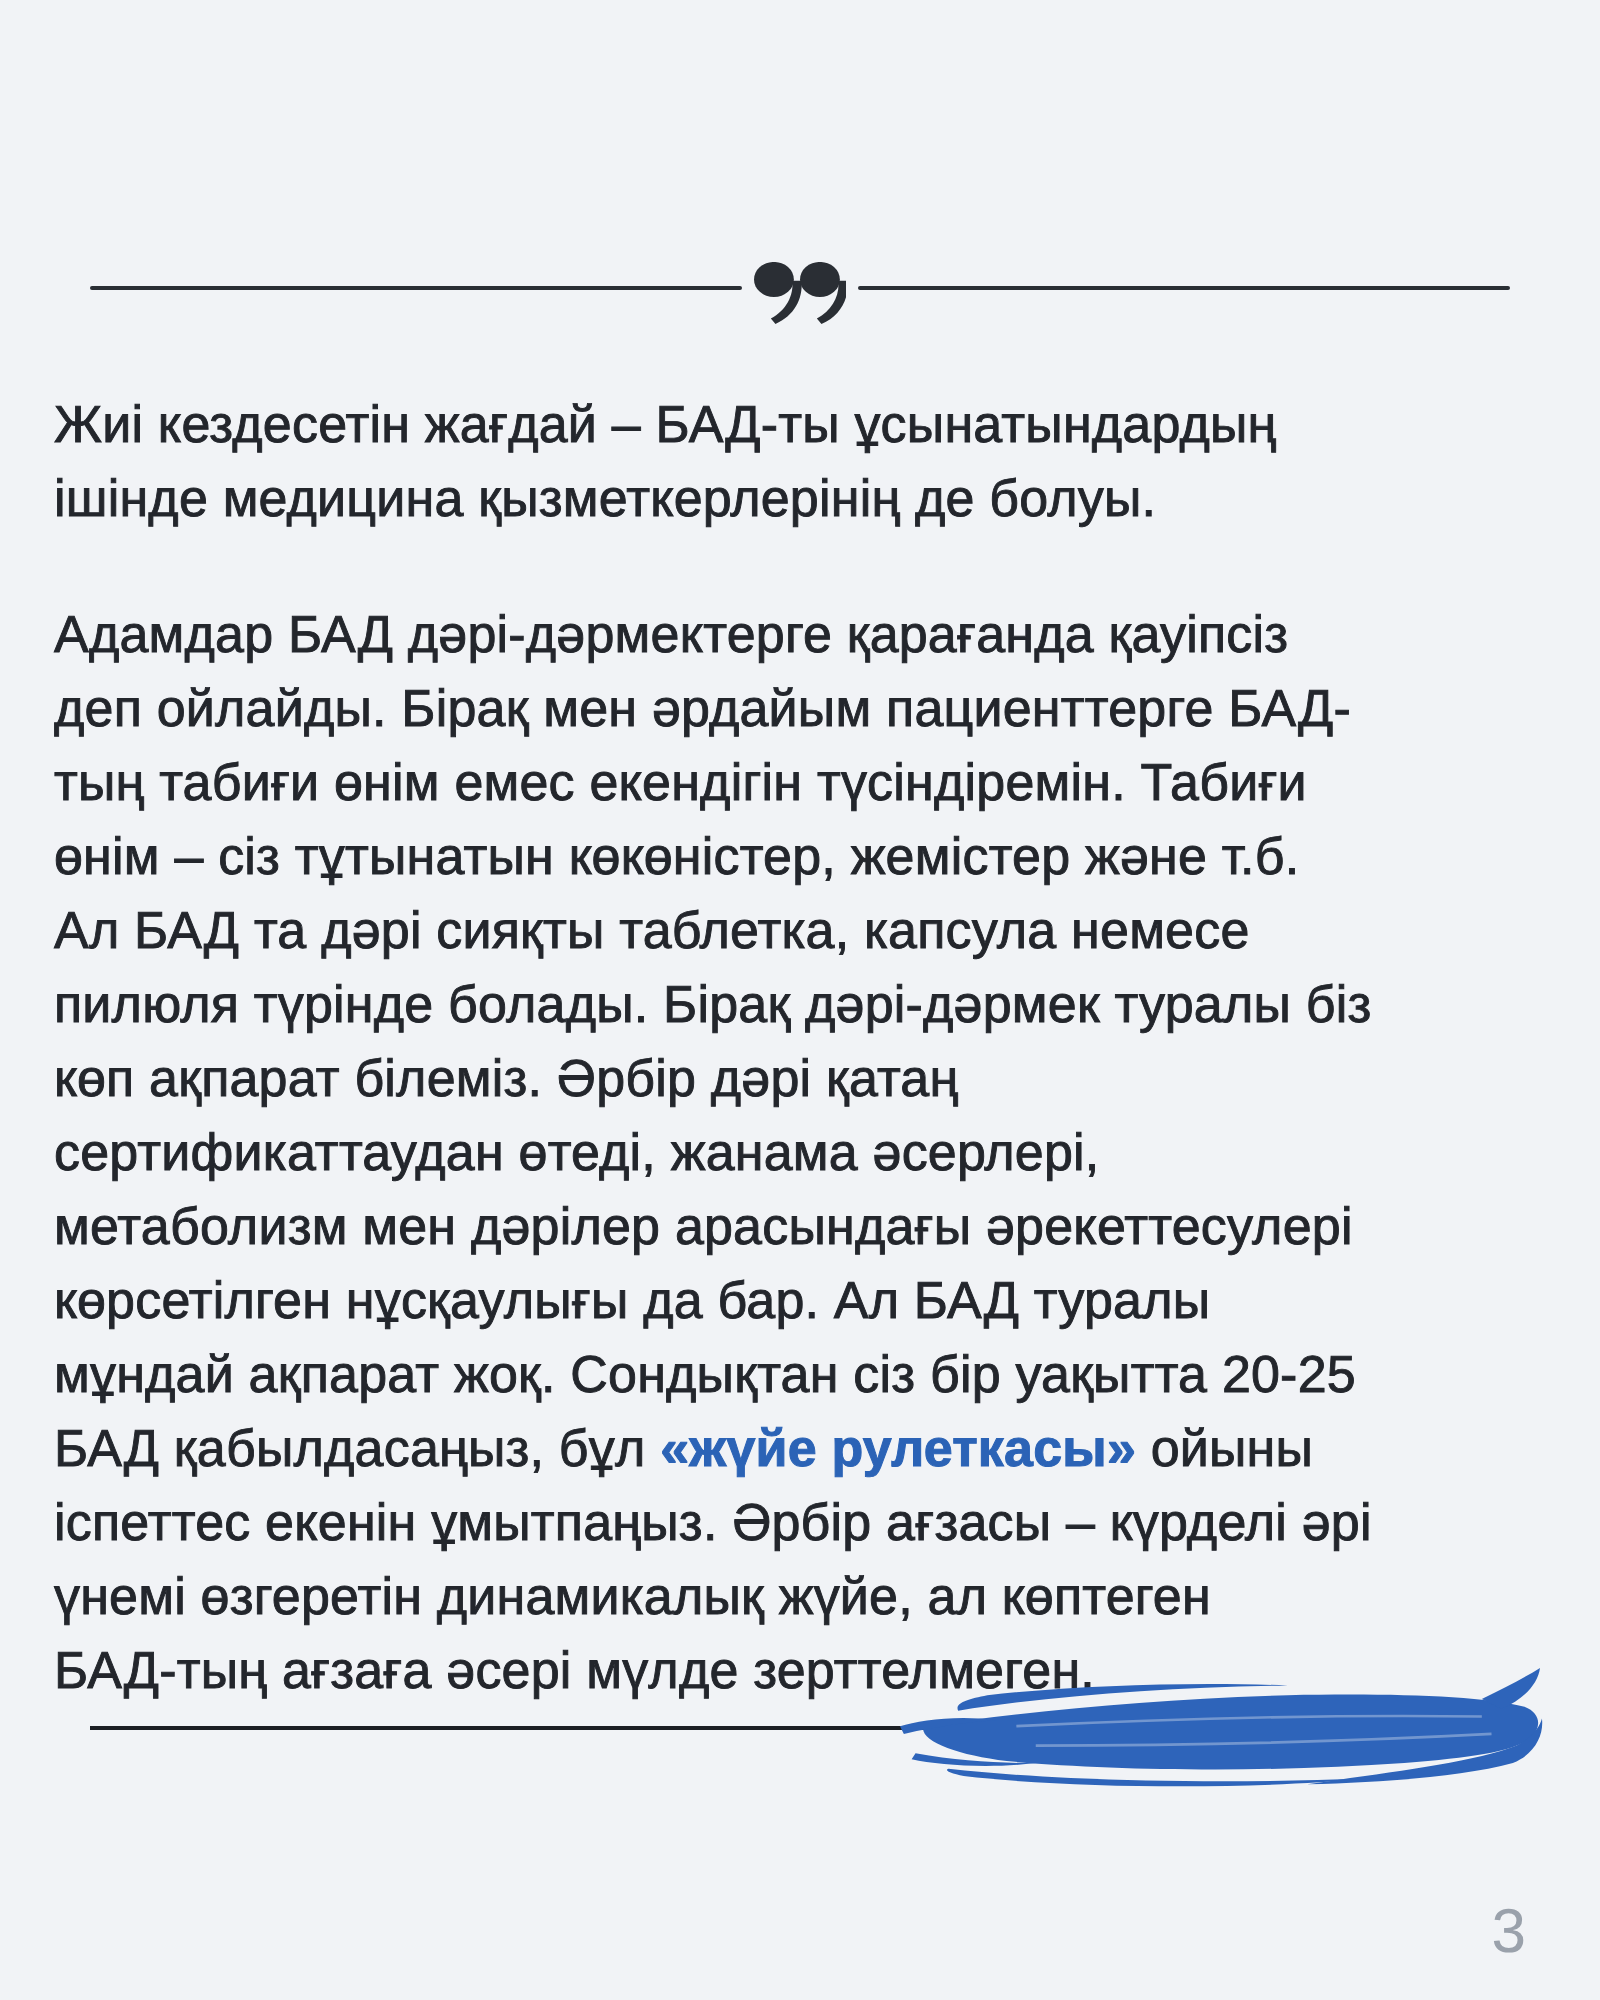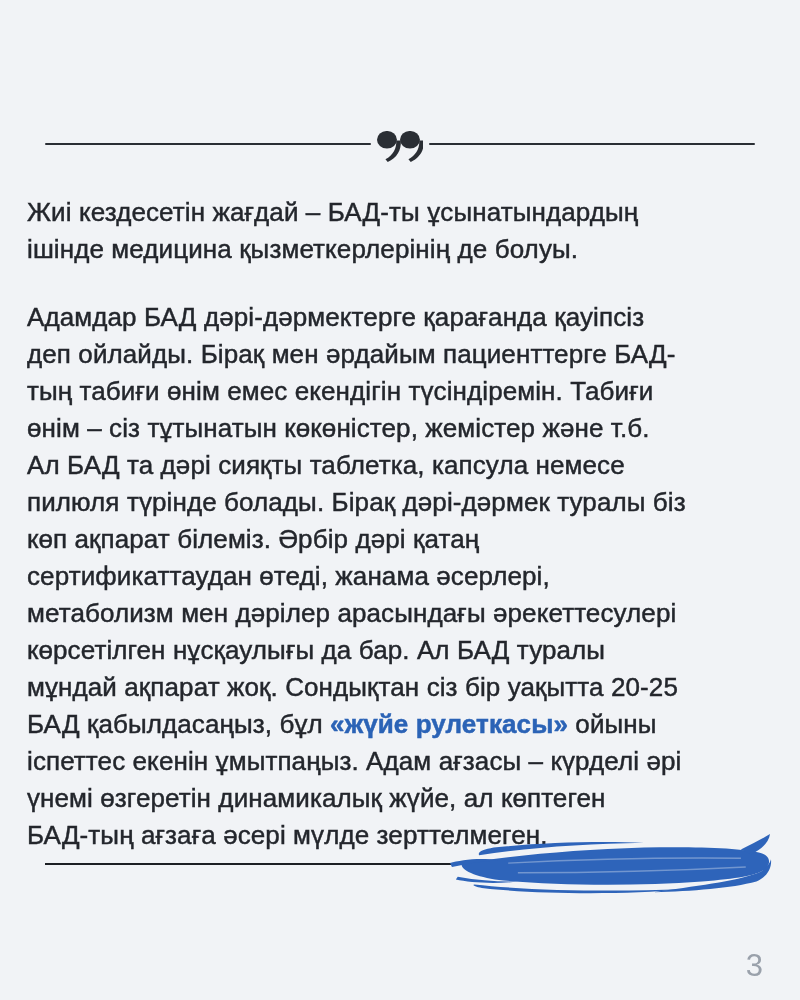--- a/index.html
+++ b/index.html
@@ -73,21 +73,21 @@
 тың табиғи өнім емес екендігін түсіндіремін. Табиғи
 өнім – сіз тұтынатын көкөністер, жемістер және т.б.
 Ал БАД та дәрі сияқты таблетка, капсула немесе
 пилюля түрінде болады. Бірақ дәрі-дәрмек туралы біз
 көп ақпарат білеміз. Әрбір дәрі қатаң
 сертификаттаудан өтеді, жанама әсерлері,
 метаболизм мен дәрілер арасындағы әрекеттесулері
 көрсетілген нұсқаулығы да бар. Ал БАД туралы
 мұндай ақпарат жоқ. Сондықтан сіз бір уақытта 20-25
 БАД қабылдасаңыз, бұл </span><span class="highlight">«жүйе рулеткасы»</span><span> ойыны
-іспеттес екенін ұмытпаңыз. Адам ағзасы – күрделі әрі
+іспеттес екенін ұмытпаңыз. Әрбір ағзасы – күрделі әрі
 үнемі өзгеретін динамикалық жүйе, ал көптеген
 БАД-тың ағзаға әсері мүлде зерттелмеген.</span></p>
   </div>
 
   <div class="bottom-rule"></div>
 
   <svg class="brush" width="326" height="64" viewBox="0 0 330 66" aria-hidden="true">
     <g fill="currentColor">
       <path d="M12 30 C70 22 130 16 200 14 C250 13 300 14 322 20 C330 23 331 30 326 35 C320 42 300 46 260 49 C190 54 110 53 55 48 C30 45 10 38 12 30 Z"></path>
       <path d="M30 22 C80 14 140 10 200 9 C150 7 90 9 45 14 C35 16 28 18 30 22 Z"></path>

